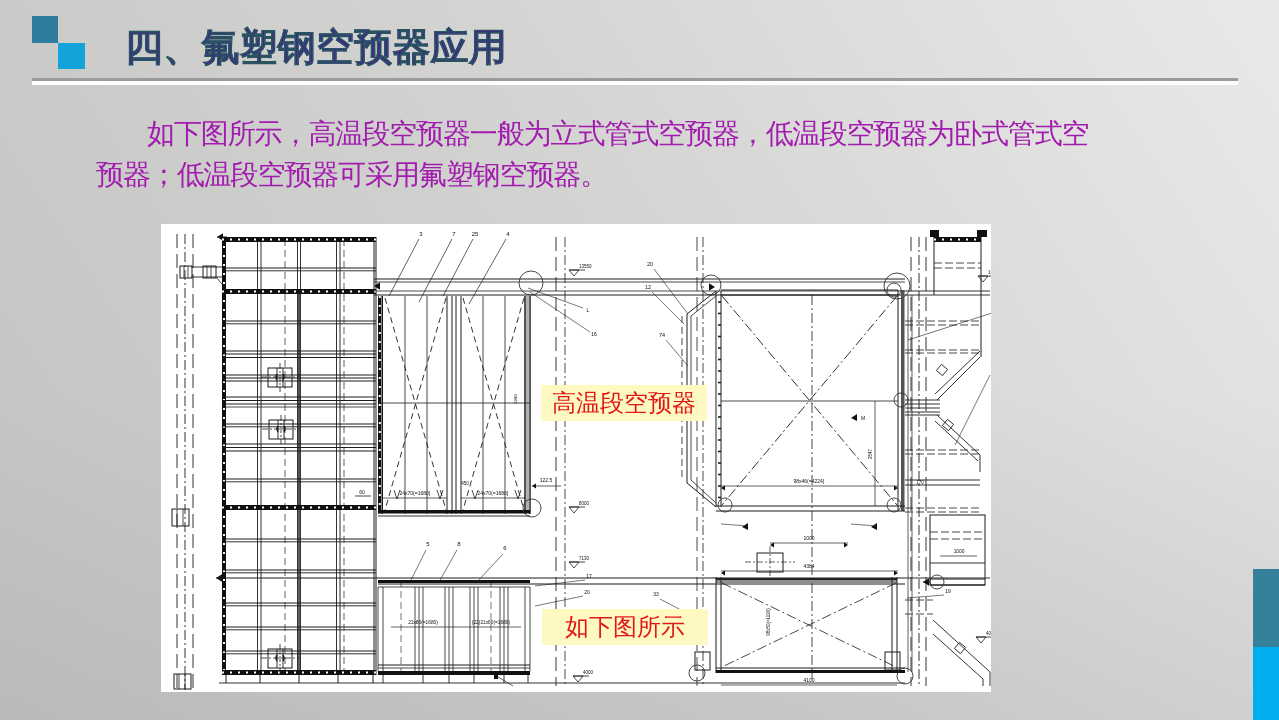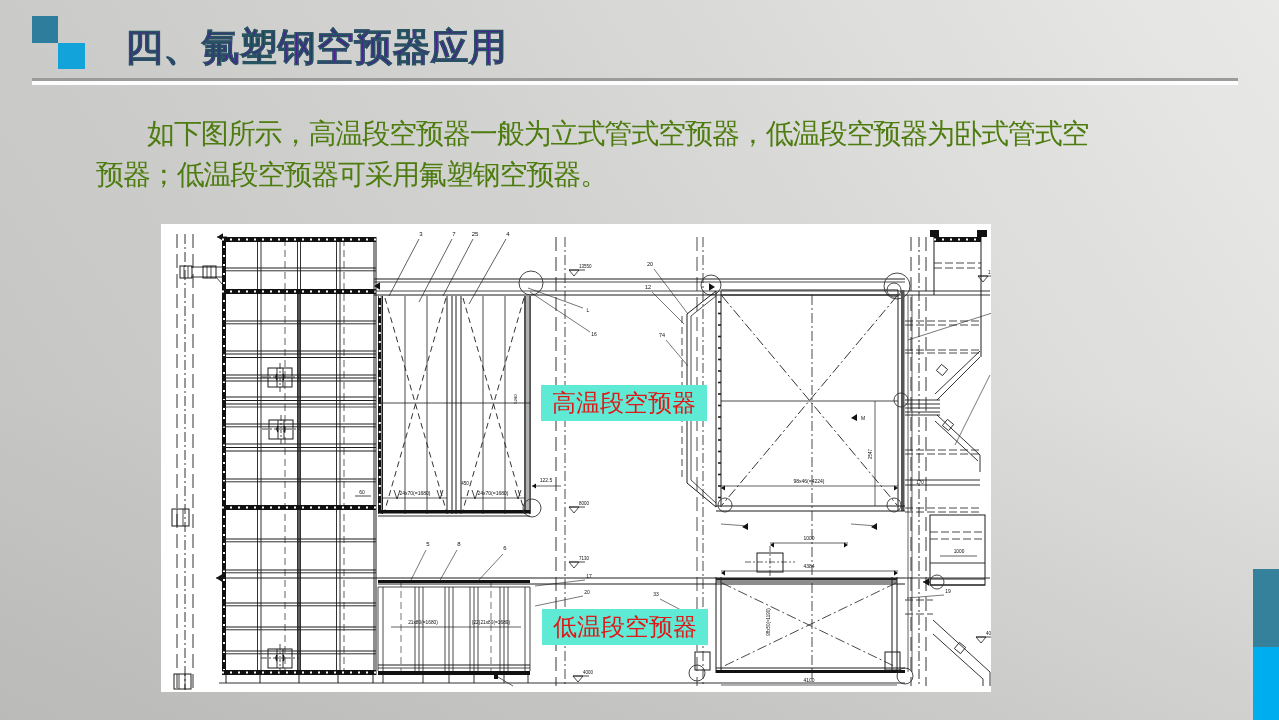--- a/index.html
+++ b/index.html
@@ -5,23 +5,23 @@
 body{width:1279px;height:720px;overflow:hidden;position:relative;
  background:linear-gradient(to bottom,rgba(140,140,140,0) 55%,rgba(140,140,140,0.15) 100%),linear-gradient(237deg,#e9e9e7 0%,#d2d2d0 50%,#c2c2c0 100%);
  font-family:"Liberation Sans",sans-serif}
 .sq1{position:absolute;left:32px;top:16px;width:26px;height:27px;background:#2e7d9c}
 .sq2{position:absolute;left:58px;top:43px;width:27px;height:26px;background:#12a3db}
 .title{position:absolute;left:125px;top:28px;font-size:38px;line-height:38px;font-weight:bold;
  color:#4c1d95;letter-spacing:0.2px;white-space:nowrap;-webkit-text-stroke:0.45px #275460}
 .rule{position:absolute;left:32px;top:78px;width:1206px;height:7px;
  background:linear-gradient(to bottom,#9b9b9b 0,#9b9b9b 42%,#fdfdfd 42%,#fdfdfd 100%)}
 .para{position:absolute;left:96px;top:113px;width:1010px;font-size:28px;line-height:41px;
- color:#4d7c0f;text-indent:51px;letter-spacing:-1.1px}
+ color:#a21caf;text-indent:51px;letter-spacing:-1.1px}
 .draw{position:absolute;left:161px;top:224px;width:830px;height:468px;background:#ffffff}
-.lbl{position:absolute;width:166px;height:36px;background:#5eead4;color:#e01818;
+.lbl{position:absolute;width:166px;height:36px;background:#fef9c3;color:#e01818;
  font-size:24px;line-height:36px;text-align:center;font-family:"Liberation Serif",serif;white-space:nowrap}
 .r1{position:absolute;left:1253px;top:569px;width:26px;height:78px;background:#35809b}
 .r2{position:absolute;left:1253px;top:647px;width:26px;height:73px;background:#00aeef}
 svg text{font-family:"Liberation Sans",sans-serif;fill:#111}
 </style></head>
 <body>
 <div class="sq1"></div>
 <div class="sq2"></div>
 <div class="title">四、氟塑钢空预器应用</div>
 <div class="rule"></div>
@@ -401,15 +401,15 @@
 <path d="M815,413 h10 l-5,6 z" fill="none" stroke="#1c1c1c" stroke-width="0.8"></path>
 <line x1="815" y1="413" x2="831" y2="413" stroke="#1c1c1c" stroke-width="0.8"></line>
 <text x="825" y="411" font-size="4.5" text-anchor="start">4000</text>
 <text x="427" y="88" font-size="5" text-anchor="middle">L</text>
 <text x="433" y="112" font-size="5" text-anchor="middle">16</text>
 <line x1="367" y1="64" x2="422" y2="84" stroke="#1c1c1c" stroke-width="0.6"></line>
 <line x1="369" y1="68" x2="429" y2="108" stroke="#1c1c1c" stroke-width="0.6"></line>
 </svg>
 </div>
 <div class="lbl" style="left:541px;top:385px">高温段空预器</div>
-<div class="lbl" style="left:542px;top:609px">低温段空预器</div>
+<div class="lbl" style="left:542px;top:609px">如下图所示</div>
 <div class="r1"></div>
 <div class="r2"></div>
 
 </body></html>

